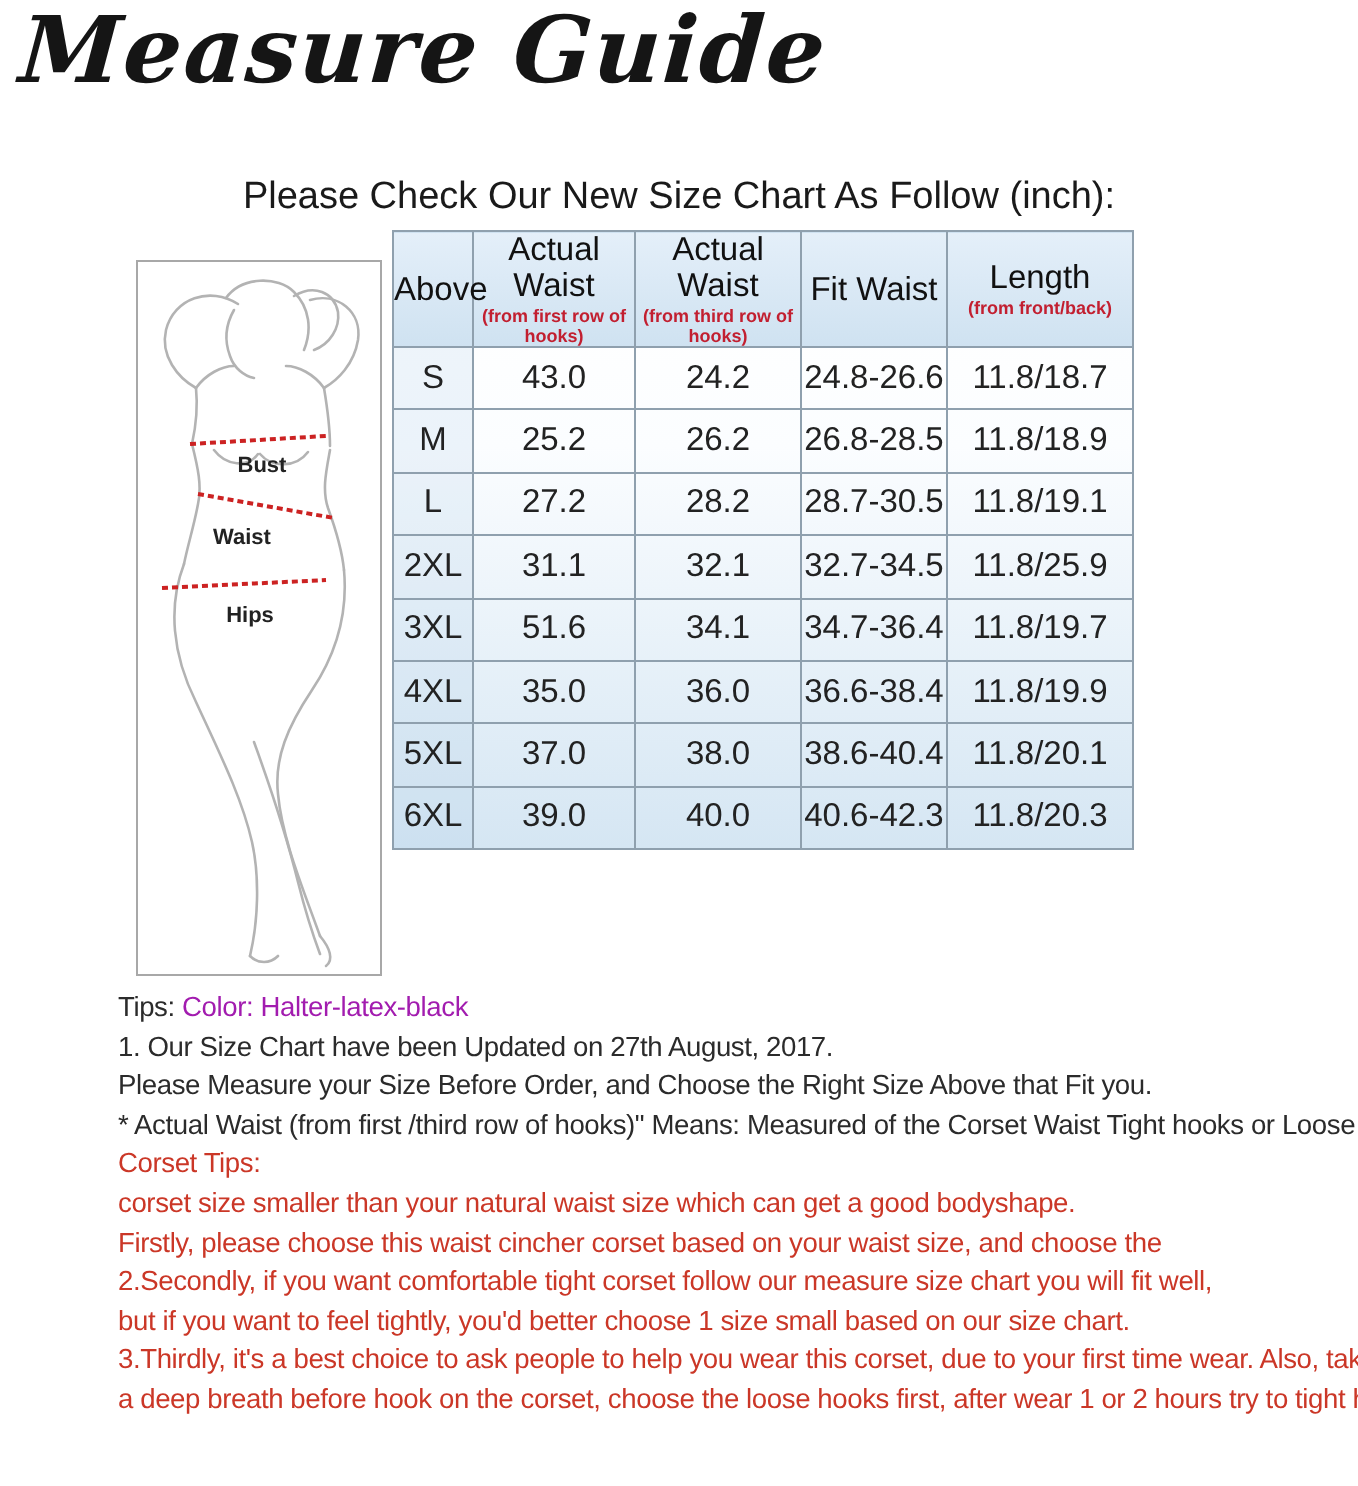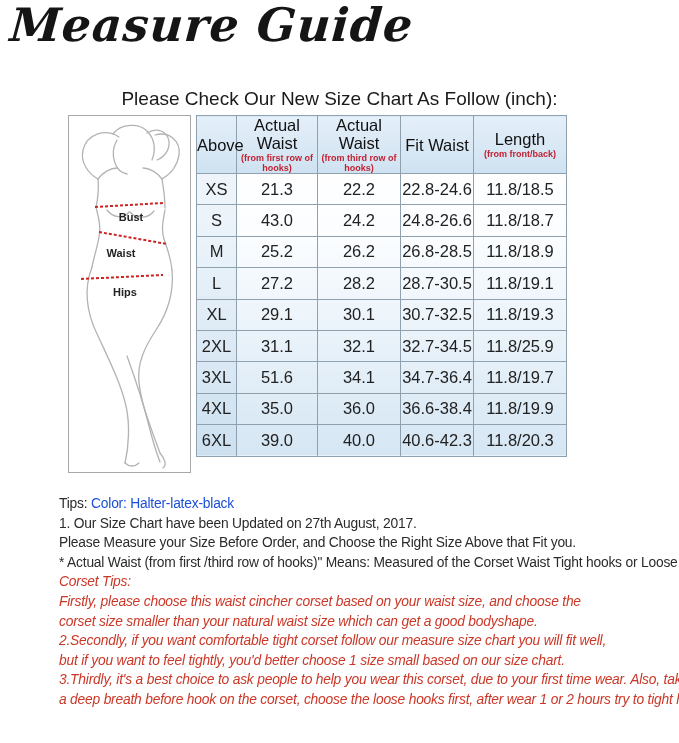--- a/index.html
+++ b/index.html
@@ -9,21 +9,21 @@
   
   .title{position:absolute;left:10px;top:-2px;
          font-family:"DejaVu Serif",serif;font-style:italic;font-weight:bold;
          font-size:46px;letter-spacing:1px;color:#151515;transform:skewX(-4deg);}
 
   
   .subtitle{position:absolute;top:88px;left:0;width:100%;text-align:center;
             font-size:19px;color:#1a1a1a;}
 
   
-  .figure-box{position:absolute;left:68px;top:115px;width:121px;height:356px;
+  .figure-box{position:absolute;left:68px;top:130px;width:121px;height:356px;
               border:1px solid #a8a8a8;background:#fff;}
   .figure-box svg{display:block;}
   .fig-label{font-family:"Liberation Sans",sans-serif;font-size:11px;font-weight:bold;fill:#222;}
 
   
   .table-wrap{position:absolute;left:196px;top:115px;}
   table.size-chart{border-collapse:collapse;table-layout:fixed;width:370px;
                    background:linear-gradient(180deg,#ffffff 10%,#fbfdff 35%,#d5e6f3 100%);}
   table.size-chart th,table.size-chart td{border:1px solid #8fa0ae;padding:0;text-align:center;}
   table.size-chart{border:1px solid #70808d;}
@@ -31,22 +31,22 @@
                             vertical-align:middle;}
   .h-label{font-size:16.5px;font-weight:normal;color:#111;line-height:18px;}
   .h-sub{font-size:9px;color:#c21f30;line-height:10px;margin-top:1px;}
   table.size-chart tbody td{height:30.4px;font-size:16.5px;color:#222;background:transparent;}
   table.size-chart tbody td.size-col{background:rgba(168,200,226,0.18);}
 
   
   .tips{position:absolute;left:59px;top:494px;width:612px;
         font-size:13.8px;letter-spacing:-0.2px;color:#2b2b2b;}
   .tip-line{height:19.6px;line-height:19.6px;white-space:nowrap;}
-  .tip-line.red{color:#cb3727;font-style:italic;}
-  .maroon{color:#1d4ed8;}
+  .tip-line.red{color:#cb3727;}
+  .maroon{color:#a21caf;}
 </style>
 </head>
 <body>
 
 <div class="page">
 
   <div class="title">Measure Guide</div>
 
   <div class="subtitle">Please Check Our New Size Chart As Follow (inch):</div>
 
@@ -116,27 +116,20 @@
             <div class="h-label">Fit Waist</div>
           </th>
           <th>
             <div class="h-label">Length</div>
             <div class="h-sub">(from front/back)</div>
           </th>
         </tr>
       </thead>
       <tbody>
         <tr>
-          <td class="size-col">XS</td>
-          <td>21.3</td>
-          <td>22.2</td>
-          <td>22.8-24.6</td>
-          <td>11.8/18.5</td>
-        </tr>
-        <tr>
           <td class="size-col">S</td>
           <td>43.0</td>
           <td>24.2</td>
           <td>24.8-26.6</td>
           <td>11.8/18.7</td>
         </tr>
         <tr>
           <td class="size-col">M</td>
           <td>25.2</td>
           <td>26.2</td>
@@ -144,65 +137,65 @@
           <td>11.8/18.9</td>
         </tr>
         <tr>
           <td class="size-col">L</td>
           <td>27.2</td>
           <td>28.2</td>
           <td>28.7-30.5</td>
           <td>11.8/19.1</td>
         </tr>
         <tr>
-          <td class="size-col">XL</td>
-          <td>29.1</td>
-          <td>30.1</td>
-          <td>30.7-32.5</td>
-          <td>11.8/19.3</td>
-        </tr>
-        <tr>
           <td class="size-col">2XL</td>
           <td>31.1</td>
           <td>32.1</td>
           <td>32.7-34.5</td>
           <td>11.8/25.9</td>
         </tr>
         <tr>
           <td class="size-col">3XL</td>
           <td>51.6</td>
           <td>34.1</td>
           <td>34.7-36.4</td>
           <td>11.8/19.7</td>
         </tr>
         <tr>
           <td class="size-col">4XL</td>
           <td>35.0</td>
           <td>36.0</td>
           <td>36.6-38.4</td>
           <td>11.8/19.9</td>
+        </tr>
+        <tr>
+          <td class="size-col">5XL</td>
+          <td>37.0</td>
+          <td>38.0</td>
+          <td>38.6-40.4</td>
+          <td>11.8/20.1</td>
         </tr>
         <tr>
           <td class="size-col">6XL</td>
           <td>39.0</td>
           <td>40.0</td>
           <td>40.6-42.3</td>
           <td>11.8/20.3</td>
         </tr>
       </tbody>
     </table>
   </div>
 
   <div class="tips">
     <div class="tip-line"><span>Tips: </span><span class="maroon">Color: Halter-latex-black</span></div>
     <div class="tip-line">1. Our Size Chart have been Updated on 27th August, 2017.</div>
     <div class="tip-line">Please Measure your Size Before Order, and Choose the Right Size Above that Fit you.</div>
     <div class="tip-line">* Actual Waist (from first /third row of hooks)" Means: Measured of the Corset Waist Tight hooks or Loose hooks.</div>
     <div class="tip-line red">Corset Tips:</div>
+    <div class="tip-line red">corset size smaller than your natural waist size which can get a good bodyshape.</div>
     <div class="tip-line red">Firstly, please choose this waist cincher corset based on your waist size, and choose the</div>
-    <div class="tip-line red">corset size smaller than your natural waist size which can get a good bodyshape.</div>
     <div class="tip-line red">2.Secondly, if you want comfortable tight corset follow our measure size chart you will fit well,</div>
     <div class="tip-line red">but if you want to feel tightly, you'd better choose 1 size small based on our size chart.</div>
     <div class="tip-line red">3.Thirdly, it's a best choice to ask people to help you wear this corset, due to your first time wear. Also, take</div>
     <div class="tip-line red">a deep breath before hook on the corset, choose the loose hooks first, after wear 1 or 2 hours try to tight hooks.</div>
   </div>
 
 </div>
 
 </body></html>

